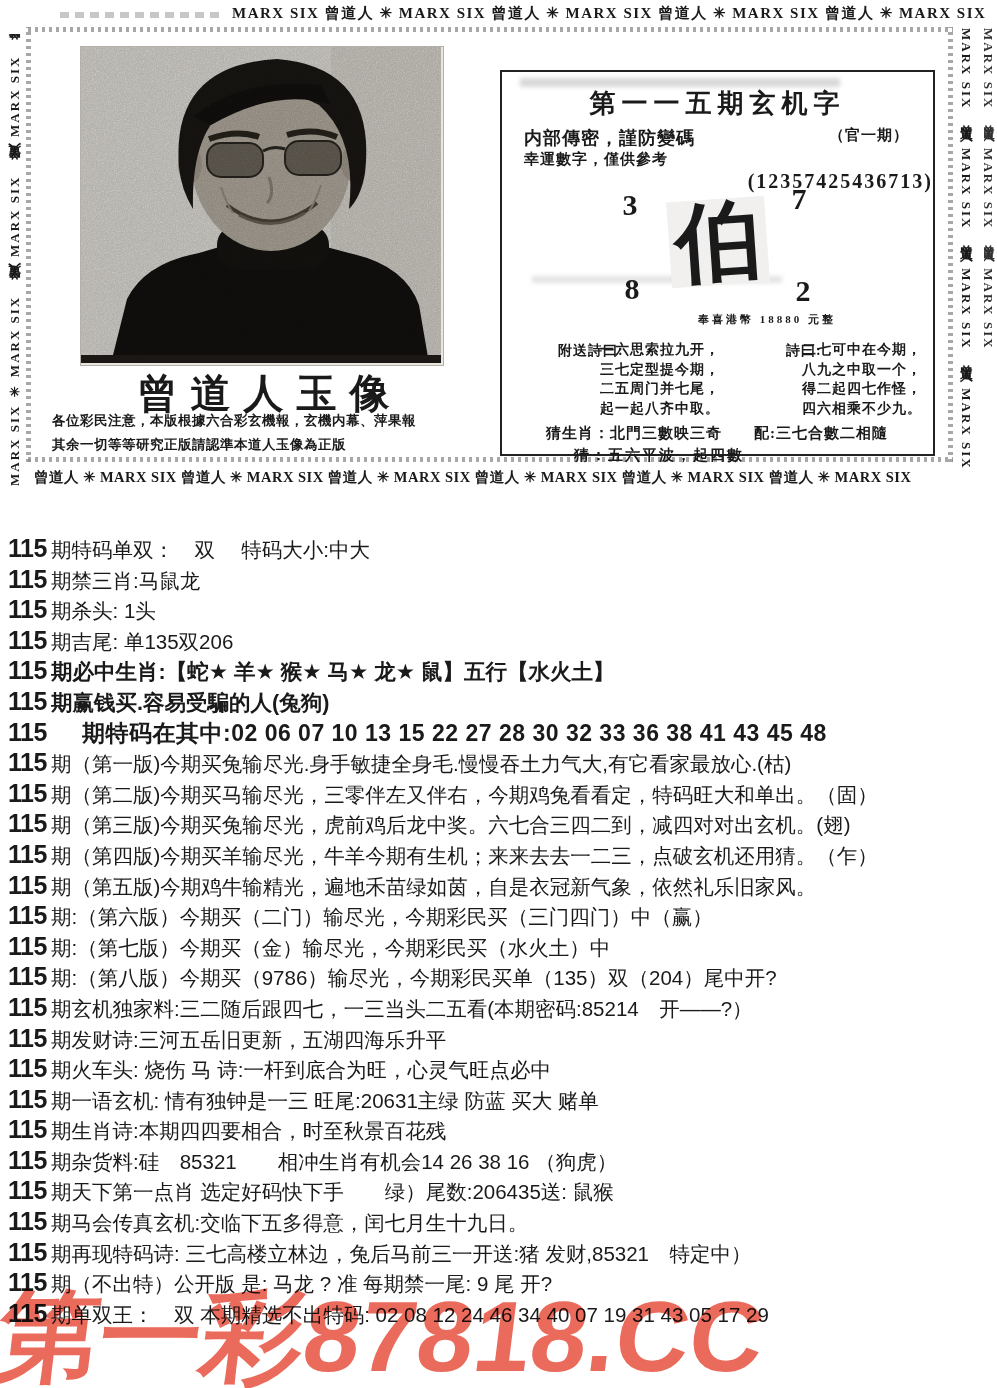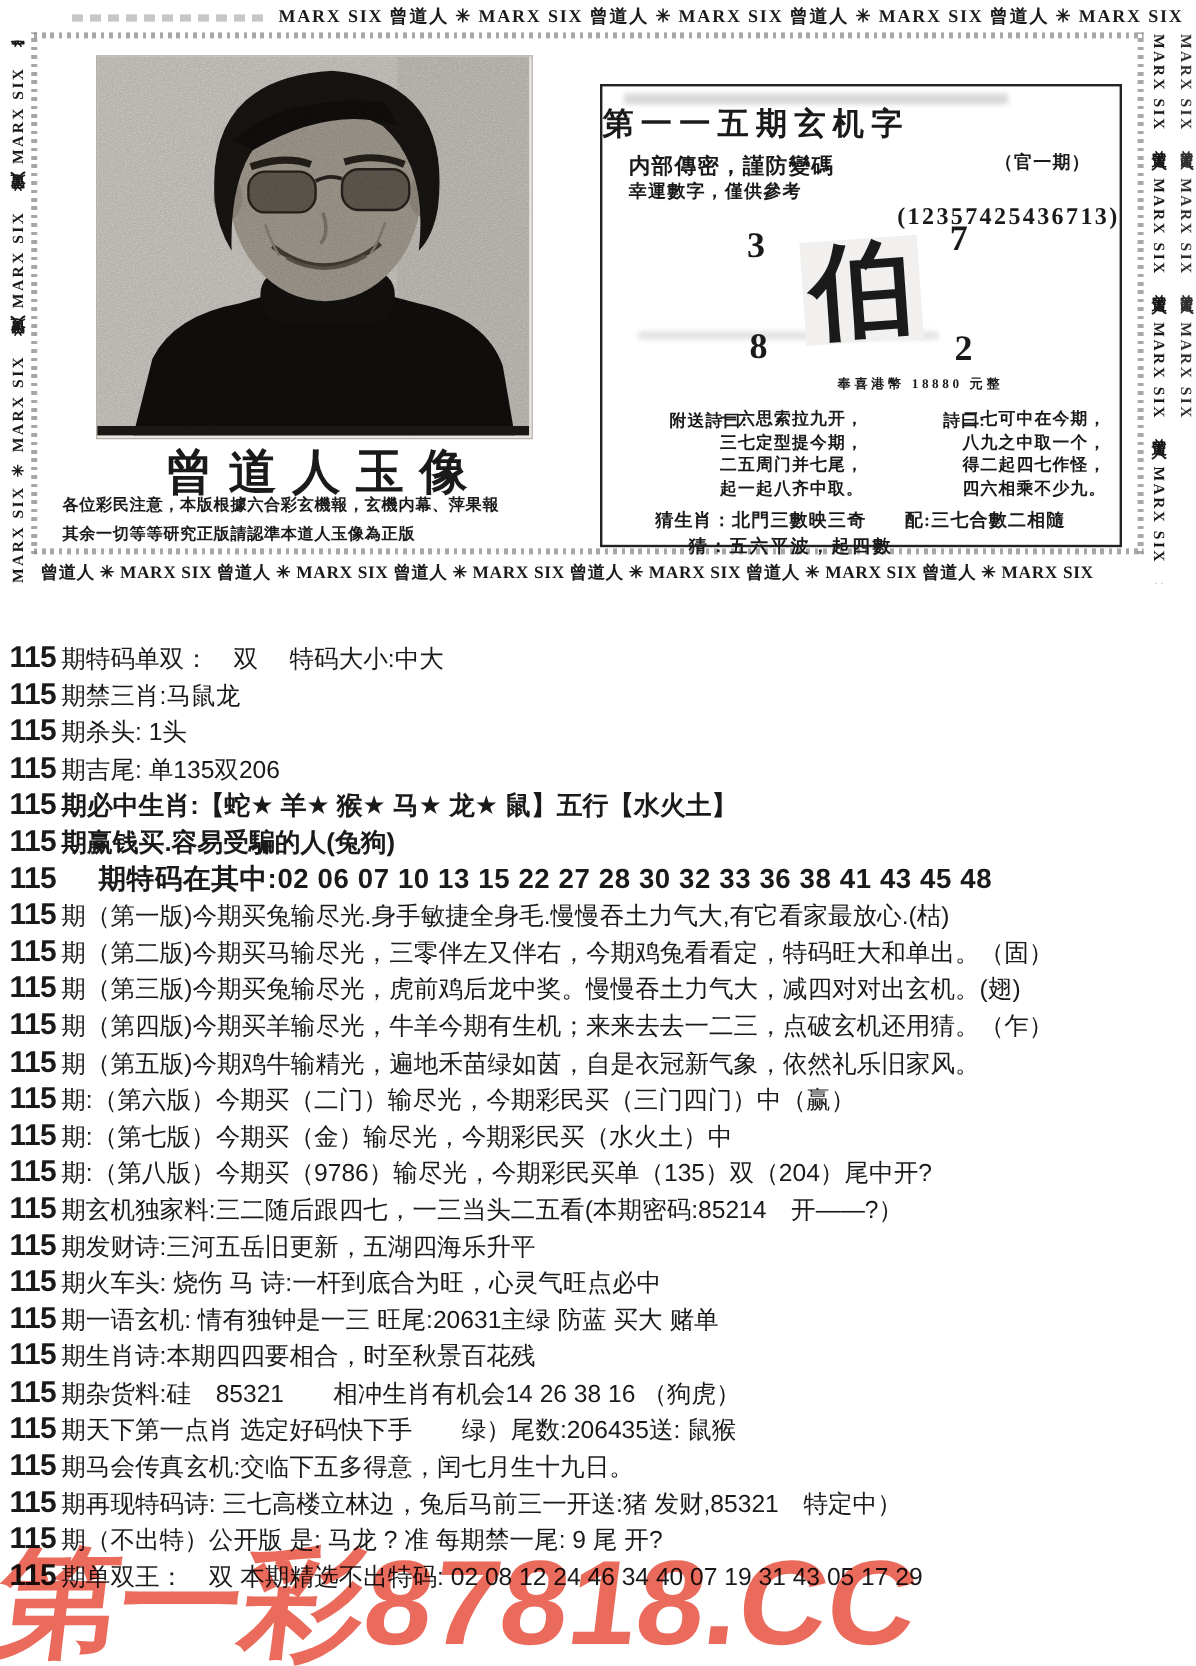--- a/index.html
+++ b/index.html
@@ -35,21 +35,21 @@
   
   .photo{top:46px;left:80px;width:362px;height:318px;border:1px solid #b5b0a8;background:#e9e6e1;}
   .cap-title{top:366px;left:60px;width:420px;text-align:center;font-size:40px;font-weight:700;
     letter-spacing:13px;font-family:Liberation Serif, serif;}
   .cap-l1{top:412px;left:52px;width:440px;font-size:13.5px;font-weight:700;letter-spacing:.5px;}
   .cap-l2{top:436px;left:52px;width:440px;font-size:13.5px;font-weight:700;letter-spacing:.5px;}
 
   
   .panel{top:70px;left:500px;width:431px;height:382px;border:2px solid #222;background:#fff;}
   .smudge{position:absolute;background:#d8d8d8;filter:blur(2px);}
-  .p-title{position:absolute;top:14px;left:0;width:100%;font-size:26px;
+  .p-title{position:absolute;top:14px;left:0;width:100%;text-align:center;font-size:26px;
     font-weight:700;letter-spacing:6px;}
   .p-subl{position:absolute;top:54px;left:22px;font-size:18px;font-weight:700;letter-spacing:1px;}
   .p-subr{position:absolute;top:54px;right:24px;font-size:15px;font-weight:700;letter-spacing:1px;}
   .p-line2{position:absolute;top:78px;left:22px;font-size:15px;font-weight:700;letter-spacing:1px;}
   .p-lucky{position:absolute;top:98px;left:0;width:100%;text-align:right;font-size:20px;
     font-weight:700;letter-spacing:2px;}
   .charbox{position:absolute;top:118px;left:50%;transform:translateX(-50%);width:190px;height:112px;}
   .charbox .n{position:absolute;font-size:30px;font-weight:600;}
   .n-tl{left:0;top:-2px;} .n-tr{right:6px;top:-8px;} .n-bl{left:2px;bottom:-4px;} .n-br{right:2px;bottom:-6px;}
   .bigchar{position:absolute;left:50%;top:46%;transform:translate(-50%,-50%) rotate(-4deg);
@@ -218,21 +218,21 @@
       <span class="txt">期（第一版)今期买兔输尽光.身手敏捷全身毛.慢慢吞土力气大,有它看家最放心.(枯)</span>
     </div>
 
     <div class="row">
       <span class="num">115</span>
       <span class="txt">期（第二版)今期买马输尽光，三零伴左又伴右，今期鸡兔看看定，特码旺大和单出。（固）</span>
     </div>
 
     <div class="row">
       <span class="num">115</span>
-      <span class="txt">期（第三版)今期买兔输尽光，虎前鸡后龙中奖。慢慢吞土力气大，减四对对出玄机。(翅)</span>
+      <span class="txt">期（第三版)今期买兔输尽光，虎前鸡后龙中奖。六七合三四二到，减四对对出玄机。(翅)</span>
     </div>
 
     <div class="row">
       <span class="num">115</span>
       <span class="txt">期（第四版)今期买羊输尽光，牛羊今期有生机；来来去去一二三，点破玄机还用猜。（乍）</span>
     </div>
 
     <div class="row">
       <span class="num">115</span>
       <span class="txt">期（第五版)今期鸡牛输精光，遍地禾苗绿如茵，自是衣冠新气象，依然礼乐旧家风。</span>

